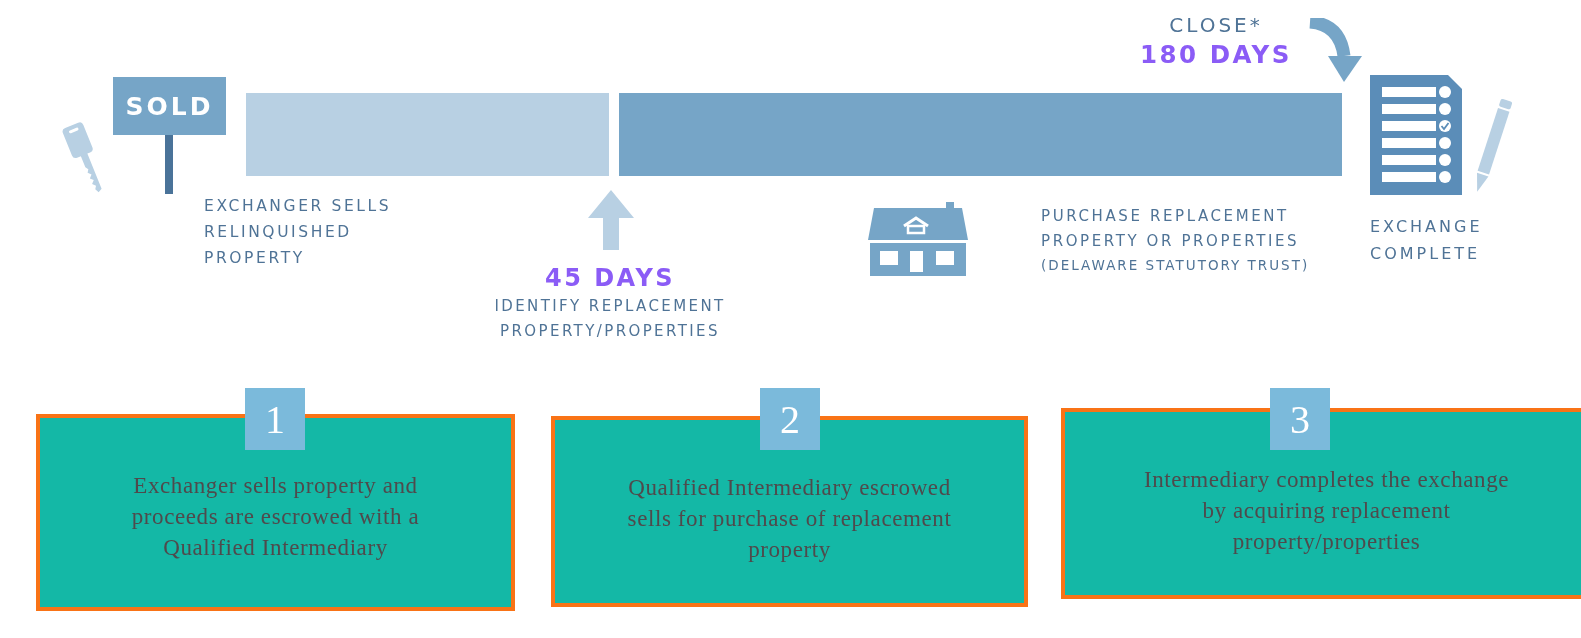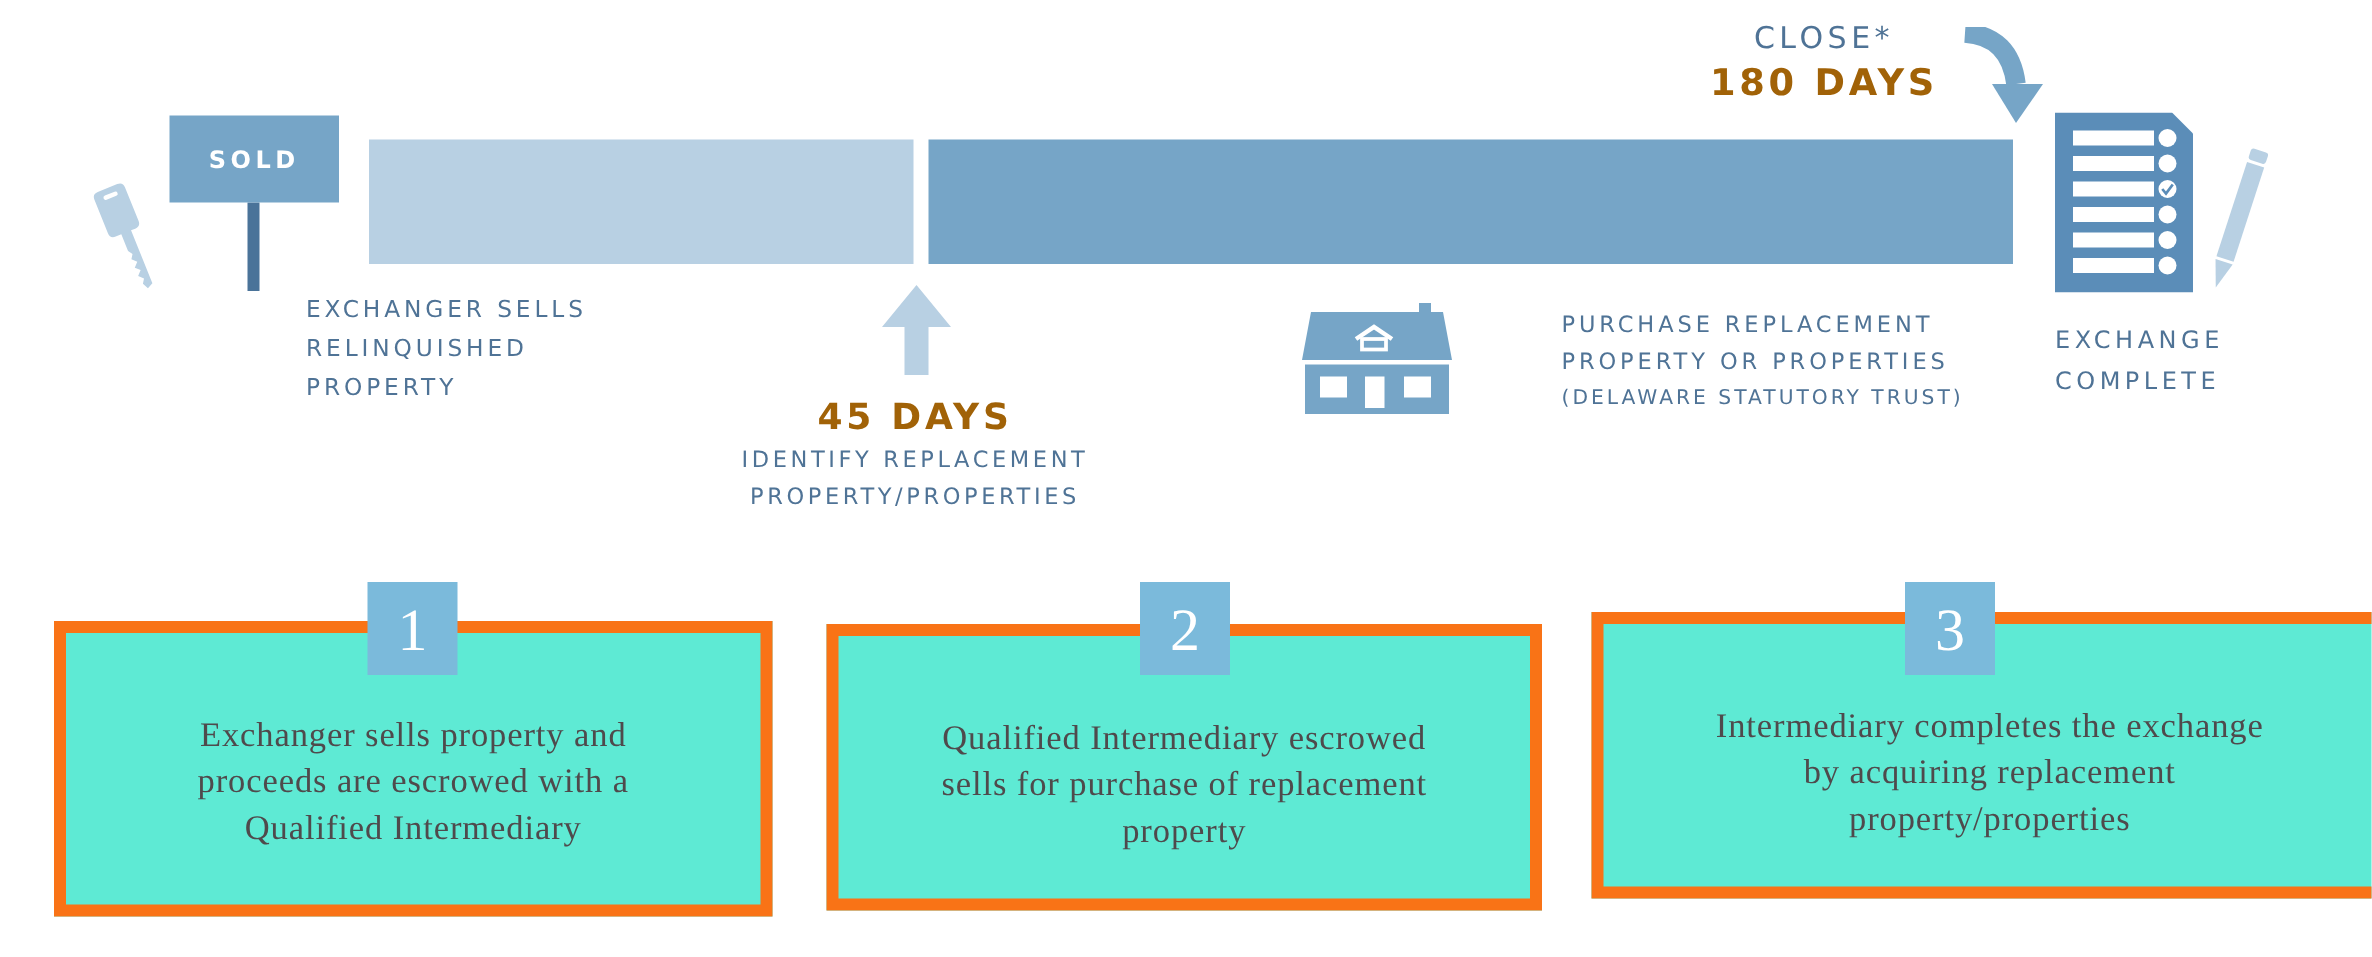--- a/index.html
+++ b/index.html
@@ -6,40 +6,40 @@
   body { width: 1581px; height: 638px; position: relative; overflow: hidden;
          font-family: "DejaVu Sans", sans-serif; }
   .abs { position: absolute; }
 
   
   .bar-light { left: 246px; top: 93px; width: 363px; height: 83px; background: #b8d0e3; }
   .bar-dark  { left: 619px; top: 93px; width: 723px; height: 83px; background: #76a5c7; }
 
   
   .sold-sign { left: 113px; top: 77px; width: 113px; height: 58px; background: #76a5c7;
-               color: #ffffff; font-weight: bold; font-size: 16px; letter-spacing: 3px;
+               color: #ffffff; font-weight: bold; font-size: 25px; letter-spacing: 3px;
                display: flex; align-items: center; justify-content: center; }
   .sold-post { left: 165px; top: 135px; width: 8px; height: 59px; background: #4a7399; }
 
   .caps { color: #4f7396; text-transform: uppercase; letter-spacing: 2.6px; font-size: 15.5px; line-height: 26px; }
-  .caps-bold { color: #a16207; font-weight: bold; letter-spacing: 2.5px; }
+  .caps-bold { color: #8b5cf6; font-weight: bold; letter-spacing: 2.5px; }
 
   .sells-label { left: 188px; top: 193px; margin-left: 16px; }
   .d45 { left: 470px; top: 262px; width: 280px; text-align: center; }
   .d45 .num { font-size: 24px; line-height: 32px; }
   .d45 .sub { font-size: 15px; line-height: 25px; letter-spacing: 2.4px; }
   .purchase-label { left: 1002px; top: 204px; font-size: 15px; line-height: 25px; margin-left: 39px; }
   .purchase-label .paren { font-size: 13.5px; letter-spacing: 2px; line-height: 22px; }
   .close-label { left: 1130px; top: 12px; width: 172px; text-align: center; }
   .close-label .close { font-size: 20px; letter-spacing: 3px; line-height: 26px; font-weight: normal; }
   .close-label .days { font-size: 24.5px; line-height: 34px; letter-spacing: 2.5px; }
   .complete-label { left: 1370px; top: 213px; font-size: 16px; line-height: 27px; letter-spacing: 3px; }
 
   
-  .step-box { border: 8px solid #f97316; box-sizing: border-box; background: #5eead4; }
+  .step-box { border: 4px solid #f97316; box-sizing: border-box; background: #14b8a6; }
   .badge { width: 60px; height: 62px; background: #7bbadb; color: #ffffff;
            font-family: "Liberation Serif", serif; font-size: 40px;
            display: flex; align-items: center; justify-content: center; }
   .step-text { font-family: "Liberation Serif", serif; color: #4f4a4c; font-size: 23px;
                line-height: 31px; text-align: center; letter-spacing: 0.6px; }
 </style>
 </head>
 <body>
 
 <div class="abs" style="left:0;top:0;width:1581px;height:360px;">

